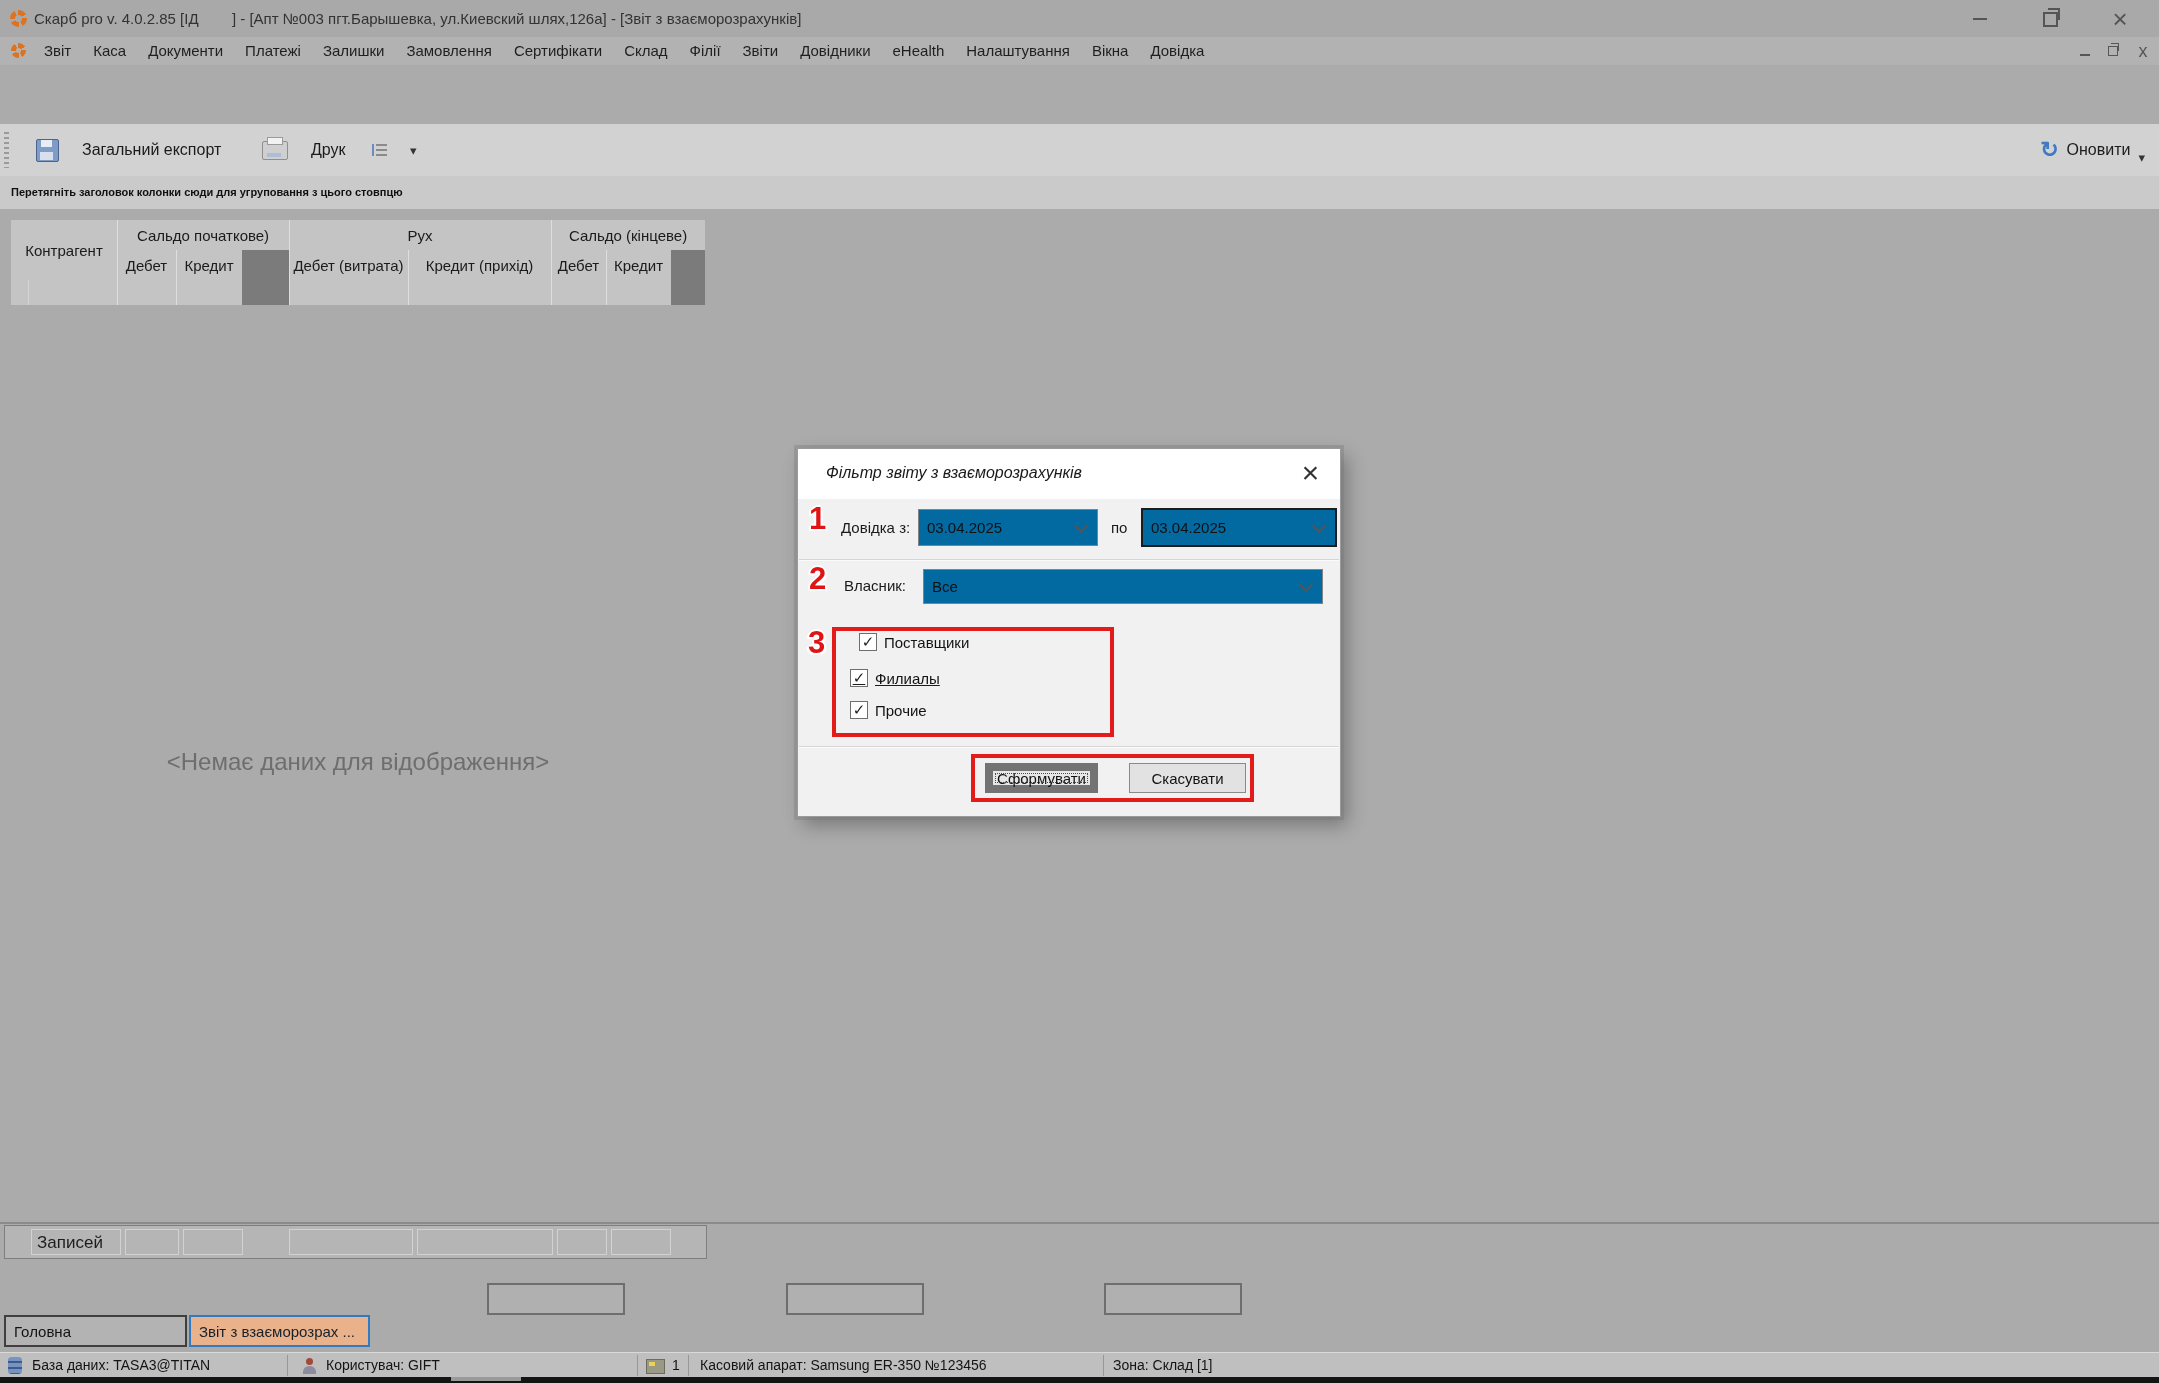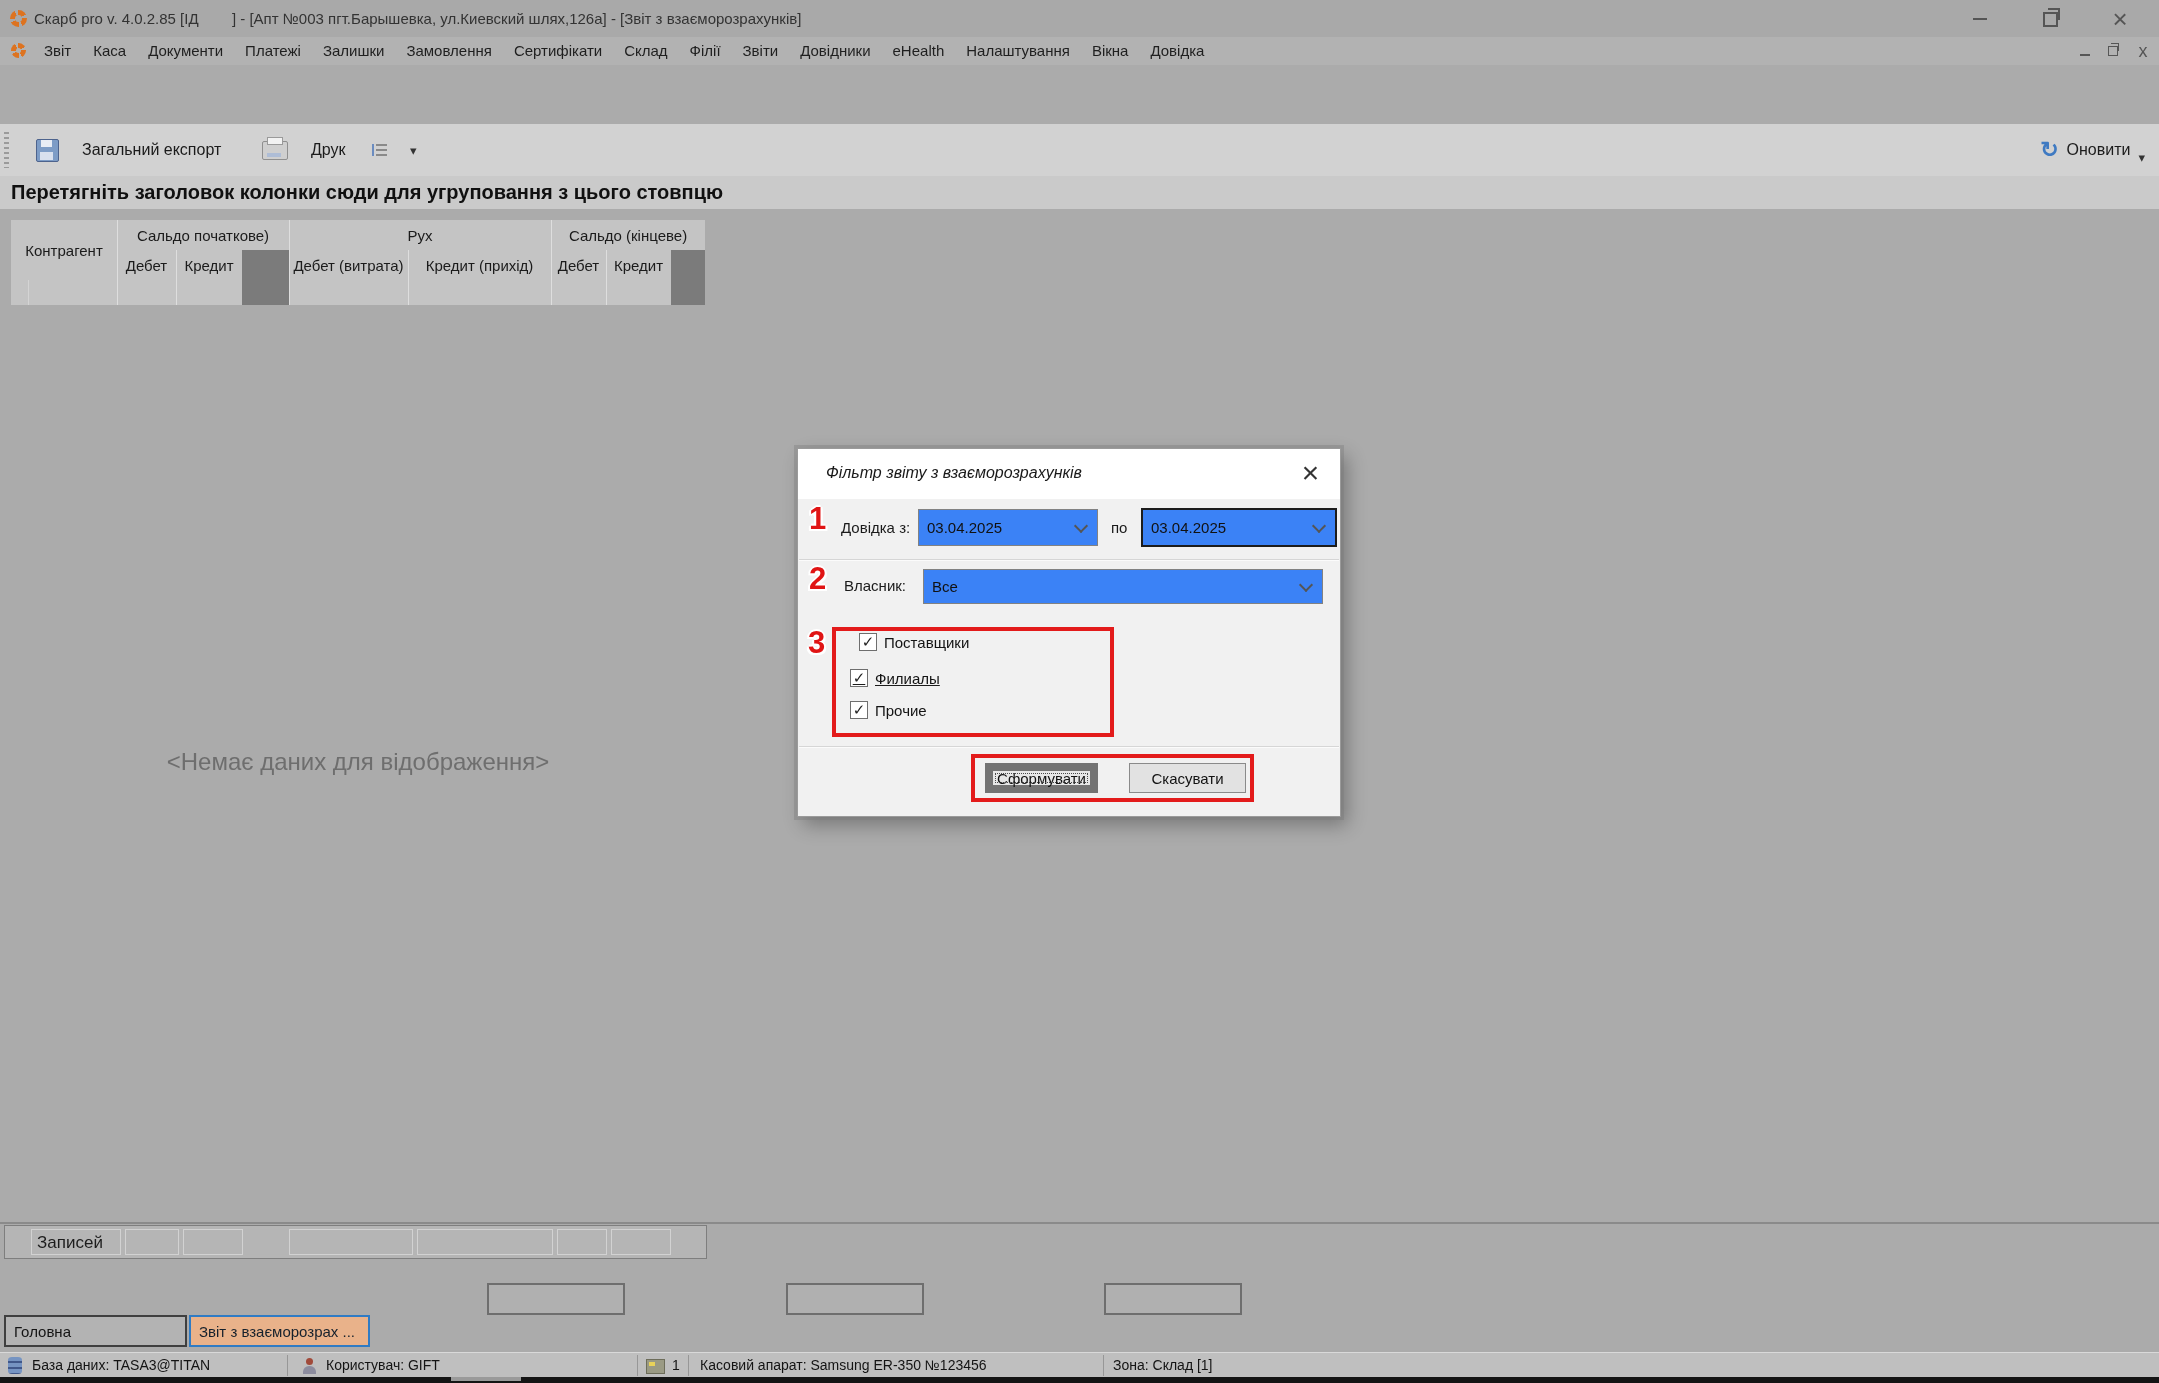--- a/index.html
+++ b/index.html
@@ -55,21 +55,21 @@
                    linear-gradient(#8a8a8a 0 0) 4px 7px/11px 2px no-repeat,
                    linear-gradient(#8a8a8a 0 0) 4px 12px/11px 2px no-repeat;}
   .ic-sort::before{content:"";position:absolute;left:0;top:2px;width:0;height:12px;border-left:2px solid #6b8cc0;}
   .caret{font-size:13px;color:#333;}
   .ic-refresh{font-size:22px;color:#3f7ac2;font-weight:700;line-height:20px;}
   .tb-right{position:absolute;right:14px;top:0;height:52px;display:flex;align-items:center;gap:8px;font-size:16px;}
   .tb-right .caret{margin-top:14px;}
 
   
   .grouphint{position:absolute;left:0;top:176px;width:2159px;height:33px;background:#cacaca;
-             font-size:20px;font-weight:700;color:#101010;line-height:33px;padding-left:11px;box-sizing:border-box;}
+             font-size:11px;font-weight:700;color:#101010;line-height:33px;padding-left:11px;box-sizing:border-box;}
 
   
   .ghead{position:absolute;left:11px;top:220px;width:694px;height:85px;background:#c4c4c4;}
   .gcell{position:absolute;font-size:15px;color:#1b1b1b;display:flex;align-items:center;justify-content:center;
          overflow:hidden;white-space:nowrap;box-sizing:border-box;}
   .vline{position:absolute;width:0;border-left:1px solid #dedede;}
   .darkcell{position:absolute;background:#7b7b7b;}
   .emptytext{position:absolute;left:11px;top:748px;width:694px;text-align:center;
              font-size:24px;color:#6e6e6e;}
 
@@ -101,21 +101,21 @@
 
   
   .dialog{position:absolute;left:797px;top:448px;width:542px;height:367px;background:#f1f1f1;
           border:1px solid #9a9a9a;box-shadow:0 0 0 3px rgba(120,120,120,.35),6px 8px 18px rgba(0,0,0,.3);}
   .dlg-title{position:absolute;left:0;top:0;width:100%;height:50px;background:#ffffff;font-style:italic;}
   .dlg-title .txt{position:absolute;left:28px;top:15px;font-size:16px;color:#1a1a1a;}
   .dlg-close{position:absolute;right:14px;top:8px;width:32px;height:32px;font-size:30px;color:#333;
              display:flex;align-items:center;justify-content:center;font-weight:300;}
   .dlg-sep{position:absolute;left:1px;width:540px;height:0;border-top:1px solid #d6d6d6;box-shadow:0 1px 0 #fbfbfb;}
   .dlg-label{position:absolute;font-size:15px;color:#1a1a1a;}
-  .combo{position:absolute;background:#3b82f6;border:1px solid #828282;box-sizing:border-box;
+  .combo{position:absolute;background:#0369a1;border:1px solid #828282;box-sizing:border-box;
          font-size:15px;color:#111;display:flex;align-items:center;padding-left:8px;}
   .combo .chev{position:absolute;right:11px;top:50%;width:8px;height:8px;margin-top:-7px;
          border-right:2px solid #555;border-bottom:2px solid #555;transform:rotate(45deg);}
   .combo-focus{border:2px solid #1c1c1c;}
   .redbox{position:absolute;border:4px solid #e31b1b;box-sizing:border-box;}
   .rednum{position:absolute;font-size:31px;font-weight:700;color:#e01414;
           text-shadow:-2px 0 #fff,2px 0 #fff,0 -2px #fff,0 2px #fff,2px 2px #fff,-2px 2px #fff;}
   .cb-row{position:absolute;display:flex;align-items:center;gap:7px;}
   .cb-box{width:18px;height:18px;background:#fff;border:1px solid #6e6e6e;box-sizing:border-box;
           display:flex;align-items:center;justify-content:center;font-size:15px;color:#222;}

